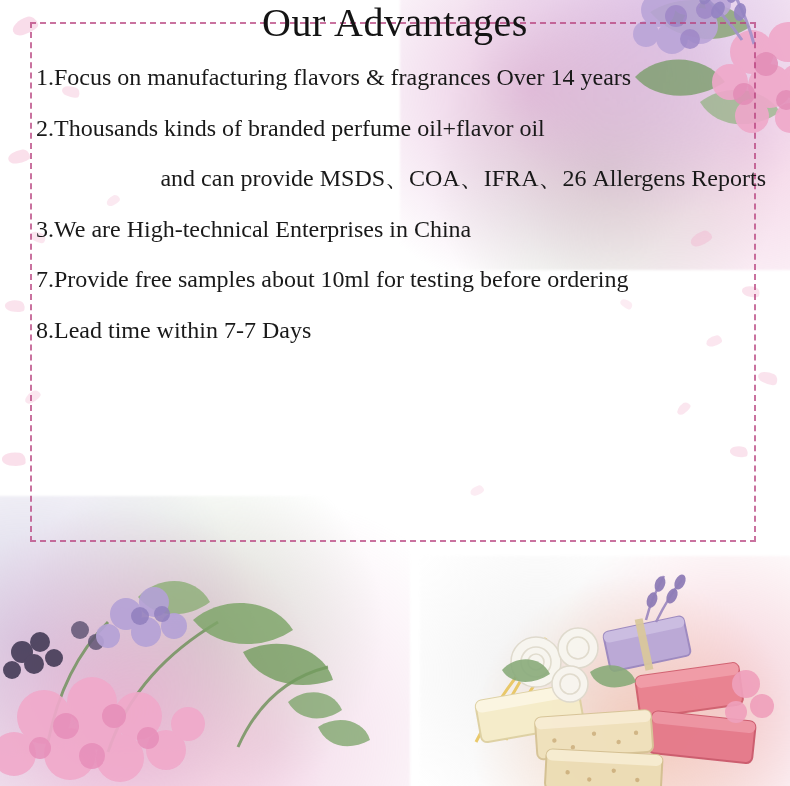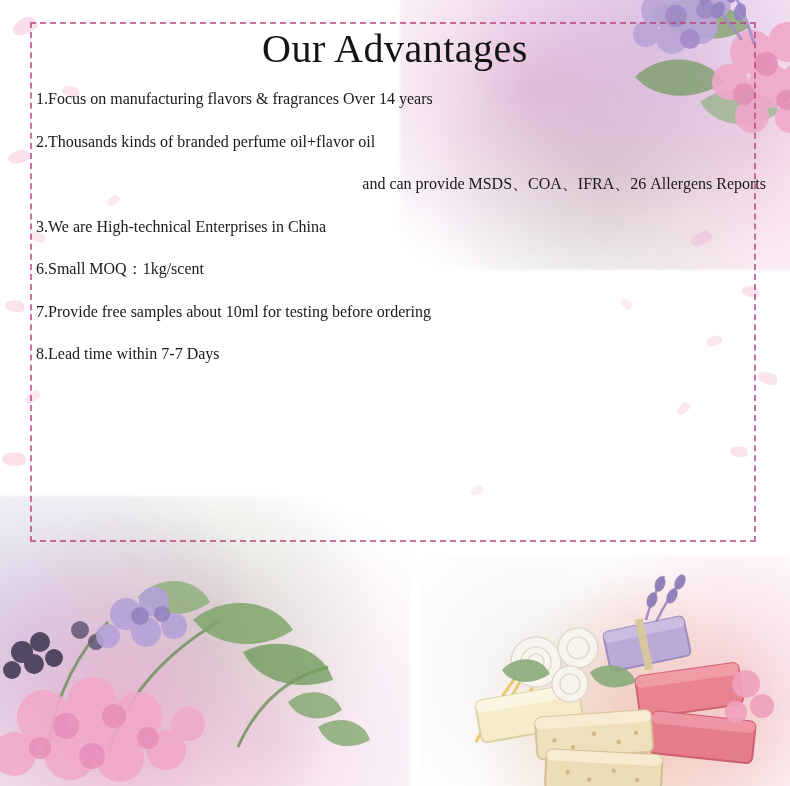--- a/index.html
+++ b/index.html
@@ -76,30 +76,30 @@
   .content {
     position: absolute;
     left: 0; top: 0;
     width: 790px;
   }
   .title {
     text-align: center;
     font-size: 40px;
     line-height: 1;
     color: #141414;
-    padding-top: 29px;
+    padding-top: 3px;
     letter-spacing: 0.5px;
   }
   .lines {
     margin-top: 22px;
     padding-left: 36px;
     padding-right: 24px;
   }
   .line {
-    font-size: 16px;
+    font-size: 24px;
     color: #191919;
     line-height: 1;
     margin-bottom: 26.5px;
     white-space: pre;
   }
   .line.indent {
     margin-left: 0;
     text-align: right;
   }
 
@@ -337,19 +337,18 @@
 
   <div class="frame"></div>
 
   <div class="content">
     <div class="title">Our Advantages</div>
     <div class="lines">
       <div class="line">1.Focus on manufacturing flavors &amp; fragrances Over 14 years</div>
       <div class="line">2.Thousands kinds of branded perfume oil+flavor oil</div>
       <div class="line indent">and can provide MSDS、COA、IFRA、26 Allergens Reports</div>
       <div class="line">3.We are High-technical Enterprises in China</div>
-      <div class="line">6.Small MOQ：1kg/scent</div>
       <div class="line">7.Provide free samples about 10ml for testing before ordering</div>
       <div class="line">8.Lead time within 7-7 Days</div>
     </div>
   </div>
 
 </div>
 
 </body></html>

